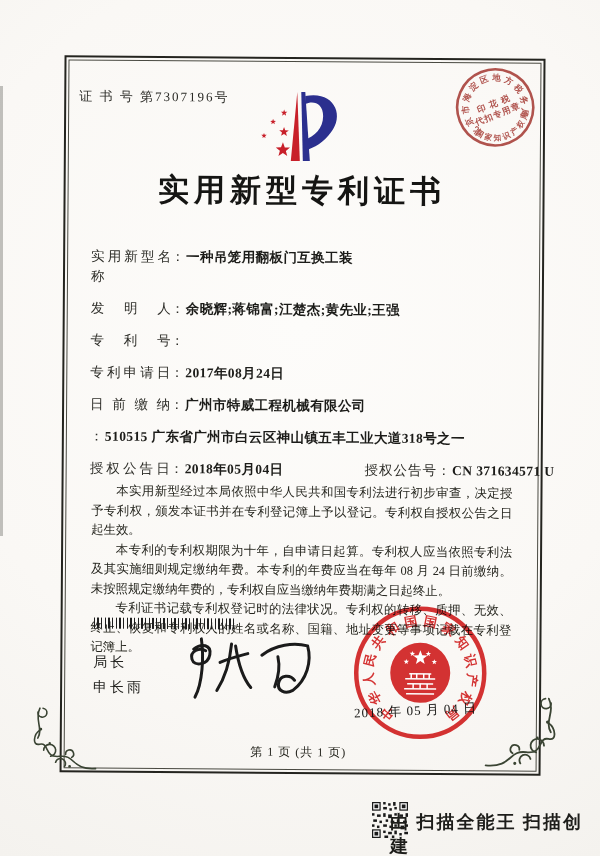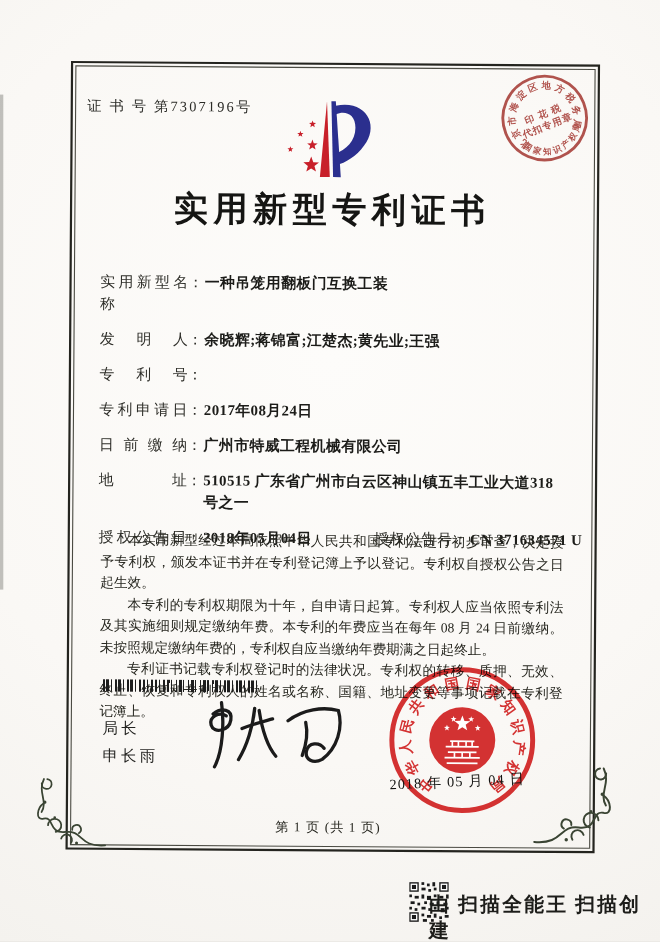--- a/index.html
+++ b/index.html
@@ -17,21 +17,21 @@
   .cert-no{position:absolute;left:77px;top:89px;font-size:13px;letter-spacing:2px;color:#2b2b27;}
   .logo{position:absolute;left:249px;top:84px;}
   .title{position:absolute;left:62px;top:170px;width:477px;text-align:center;
     font-size:31px;font-weight:700;letter-spacing:5px;color:#151513;}
   .fields{position:absolute;left:90px;top:248px;width:424px;font-size:13.5px;}
   .field-row{display:flex;margin-bottom:12px;line-height:20px;position:relative;}
   .flabel{display:inline-block;width:80px;text-align:justify;text-align-last:justify;color:#2e2e29;flex:none;}
   .fcolon{width:15px;flex:none;color:#2e2e29;}
   .fvalue{font-weight:600;color:#1c1c19;letter-spacing:.4px;}
   .pair2{position:absolute;left:250px;top:0;display:flex;white-space:nowrap;}
-  .pair2 .flabel{width:auto;text-align-last:auto;letter-spacing:1px;}
+  .pair2 .flabel{width:auto;text-align-last:auto;letter-spacing:1px;margin-left:25px;}
   .paras{position:absolute;left:92px;top:483px;width:421px;font-size:12.4px;line-height:19.5px;
     color:#26261f;text-align:justify;}
   .paras p{margin:0;text-indent:2em;}
   .barcode{position:absolute;left:95px;top:619px;width:142px;height:11px;
     background:repeating-linear-gradient(90deg,#1d1d1d 0 1.5px,transparent 1.5px 3px,#1d1d1d 3px 5.5px,transparent 5.5px 7px,#1d1d1d 7px 8px,transparent 8px 11px);}
   .signer-title{position:absolute;left:95px;top:655px;font-size:14px;letter-spacing:3px;color:#232320;text-align:right;}
   .signer-name{position:absolute;left:95px;top:680px;font-size:14px;letter-spacing:3px;color:#232320;text-align:center;}
   .signature{position:absolute;left:168px;top:634px;transform:rotate(-2deg);}
   .seal{position:absolute;left:352px;top:602px;opacity:.92;mix-blend-mode:multiply;}
   .seal-date{position:absolute;left:356px;top:701px;font-size:13px;letter-spacing:1px;color:#141412;transform:rotate(-3deg);}
@@ -123,21 +123,20 @@
         <span class="flabel">专利申请日</span>
           <span class="fcolon">：</span>
           <span class="fvalue">2017年08月24日</span>
       </div>
       <div class="field-row">
         <span class="flabel">日前缴纳</span>
           <span class="fcolon">：</span>
           <span class="fvalue">广州市特威工程机械有限公司</span>
       </div>
       <div class="field-row">
-        <span class="flabel">地址</span>
           <span class="fcolon">：</span>
           <span class="fvalue">510515 广东省广州市白云区神山镇五丰工业大道318号之一</span>
       </div>
       <div class="field-row">
         <span class="flabel">授权公告日</span>
           <span class="fcolon">：</span>
           <span class="fvalue">2018年05月04日</span>
         <span class="pair2">
           <span class="flabel">授权公告号</span>
             <span class="fcolon">：</span>

